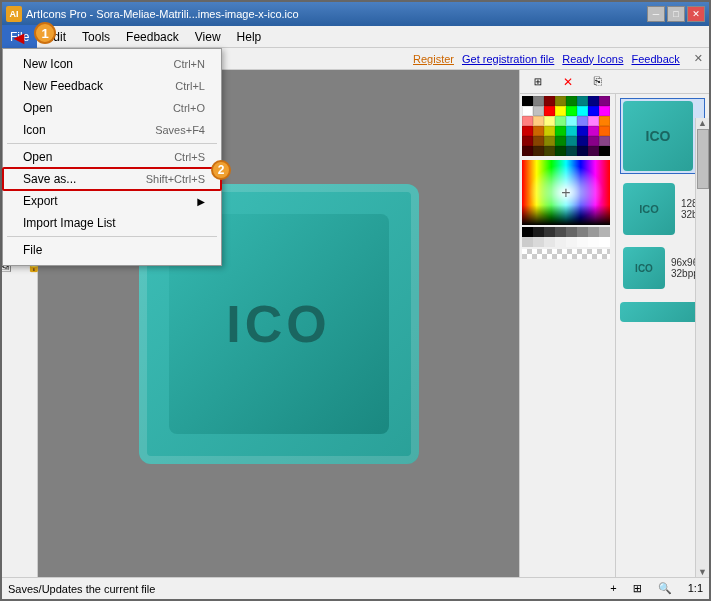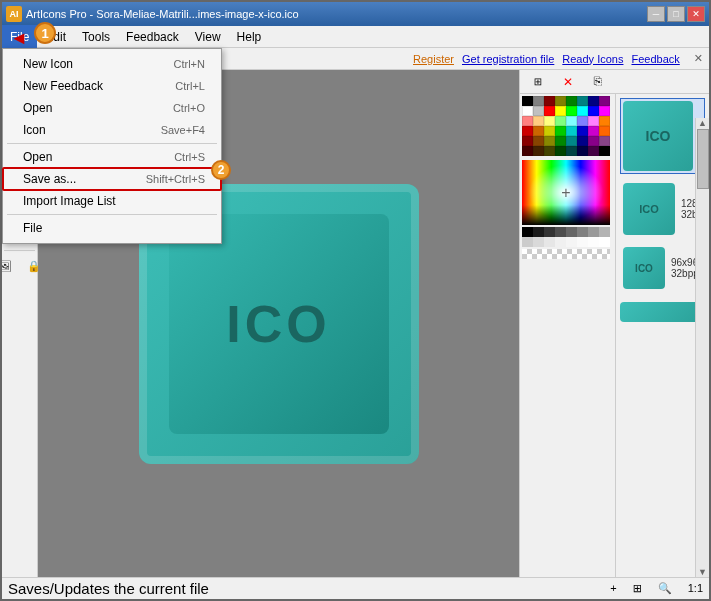--- a/index.html
+++ b/index.html
@@ -322,21 +322,21 @@
     .status-bar {
       height: 22px;
       background: #f0f0f0;
       border-top: 1px solid #ccc;
       display: flex;
       align-items: center;
       padding: 0 6px;
       flex-shrink: 0;
       justify-content: space-between;
     }
-    .status-text { font-size: 15px; }
+    .status-text { font-size: 11px; }
     .status-right { display: flex; gap: 16px; font-size: 11px; }
 
     
     .palette-section {
       padding: 2px;
     }
     .gray-cell {
       flex: 1;
       height: 10px;
       cursor: pointer;
@@ -393,38 +393,42 @@
           <span class="shortcut">Ctrl+L</span>
         </div>
 
         <div class="dropdown-item">
           <span>Open</span>
           <span class="shortcut">Ctrl+O</span>
         </div>
 
         <div class="dropdown-item">
           <span>Icon</span>
-          <span class="shortcut">Save+F4</span>
+          <span class="shortcut">Saves+F4</span>
         </div>
         <div class="dropdown-separator"></div>
 
         <div class="dropdown-item">
           <span>Open</span>
           <span class="shortcut">Ctrl+S</span>
         </div>
 
         <div class="dropdown-item" style="position:relative;">
           <span>Save as...</span>
           <span class="shortcut">Shift+Ctrl+S</span>
 
           <div class="highlight-box" style="top:-1px;left:-1px;right:-1px;bottom:-1px;"></div>
 
           <div class="badge" style="top:-8px; right:-10px; width:20px; height:20px; font-size:12px;">2</div>
         </div>
 
+        <div class="dropdown-item">
+          <span>Export</span>
+          <span class="arrow">▶</span>
+        </div>
 
         <div class="dropdown-item">
           <span>Import Image List</span>
           <span class="shortcut"></span>
         </div>
         <div class="dropdown-separator"></div>
 
         <div class="dropdown-item">
           <span>File</span>
           <span class="shortcut"></span>

